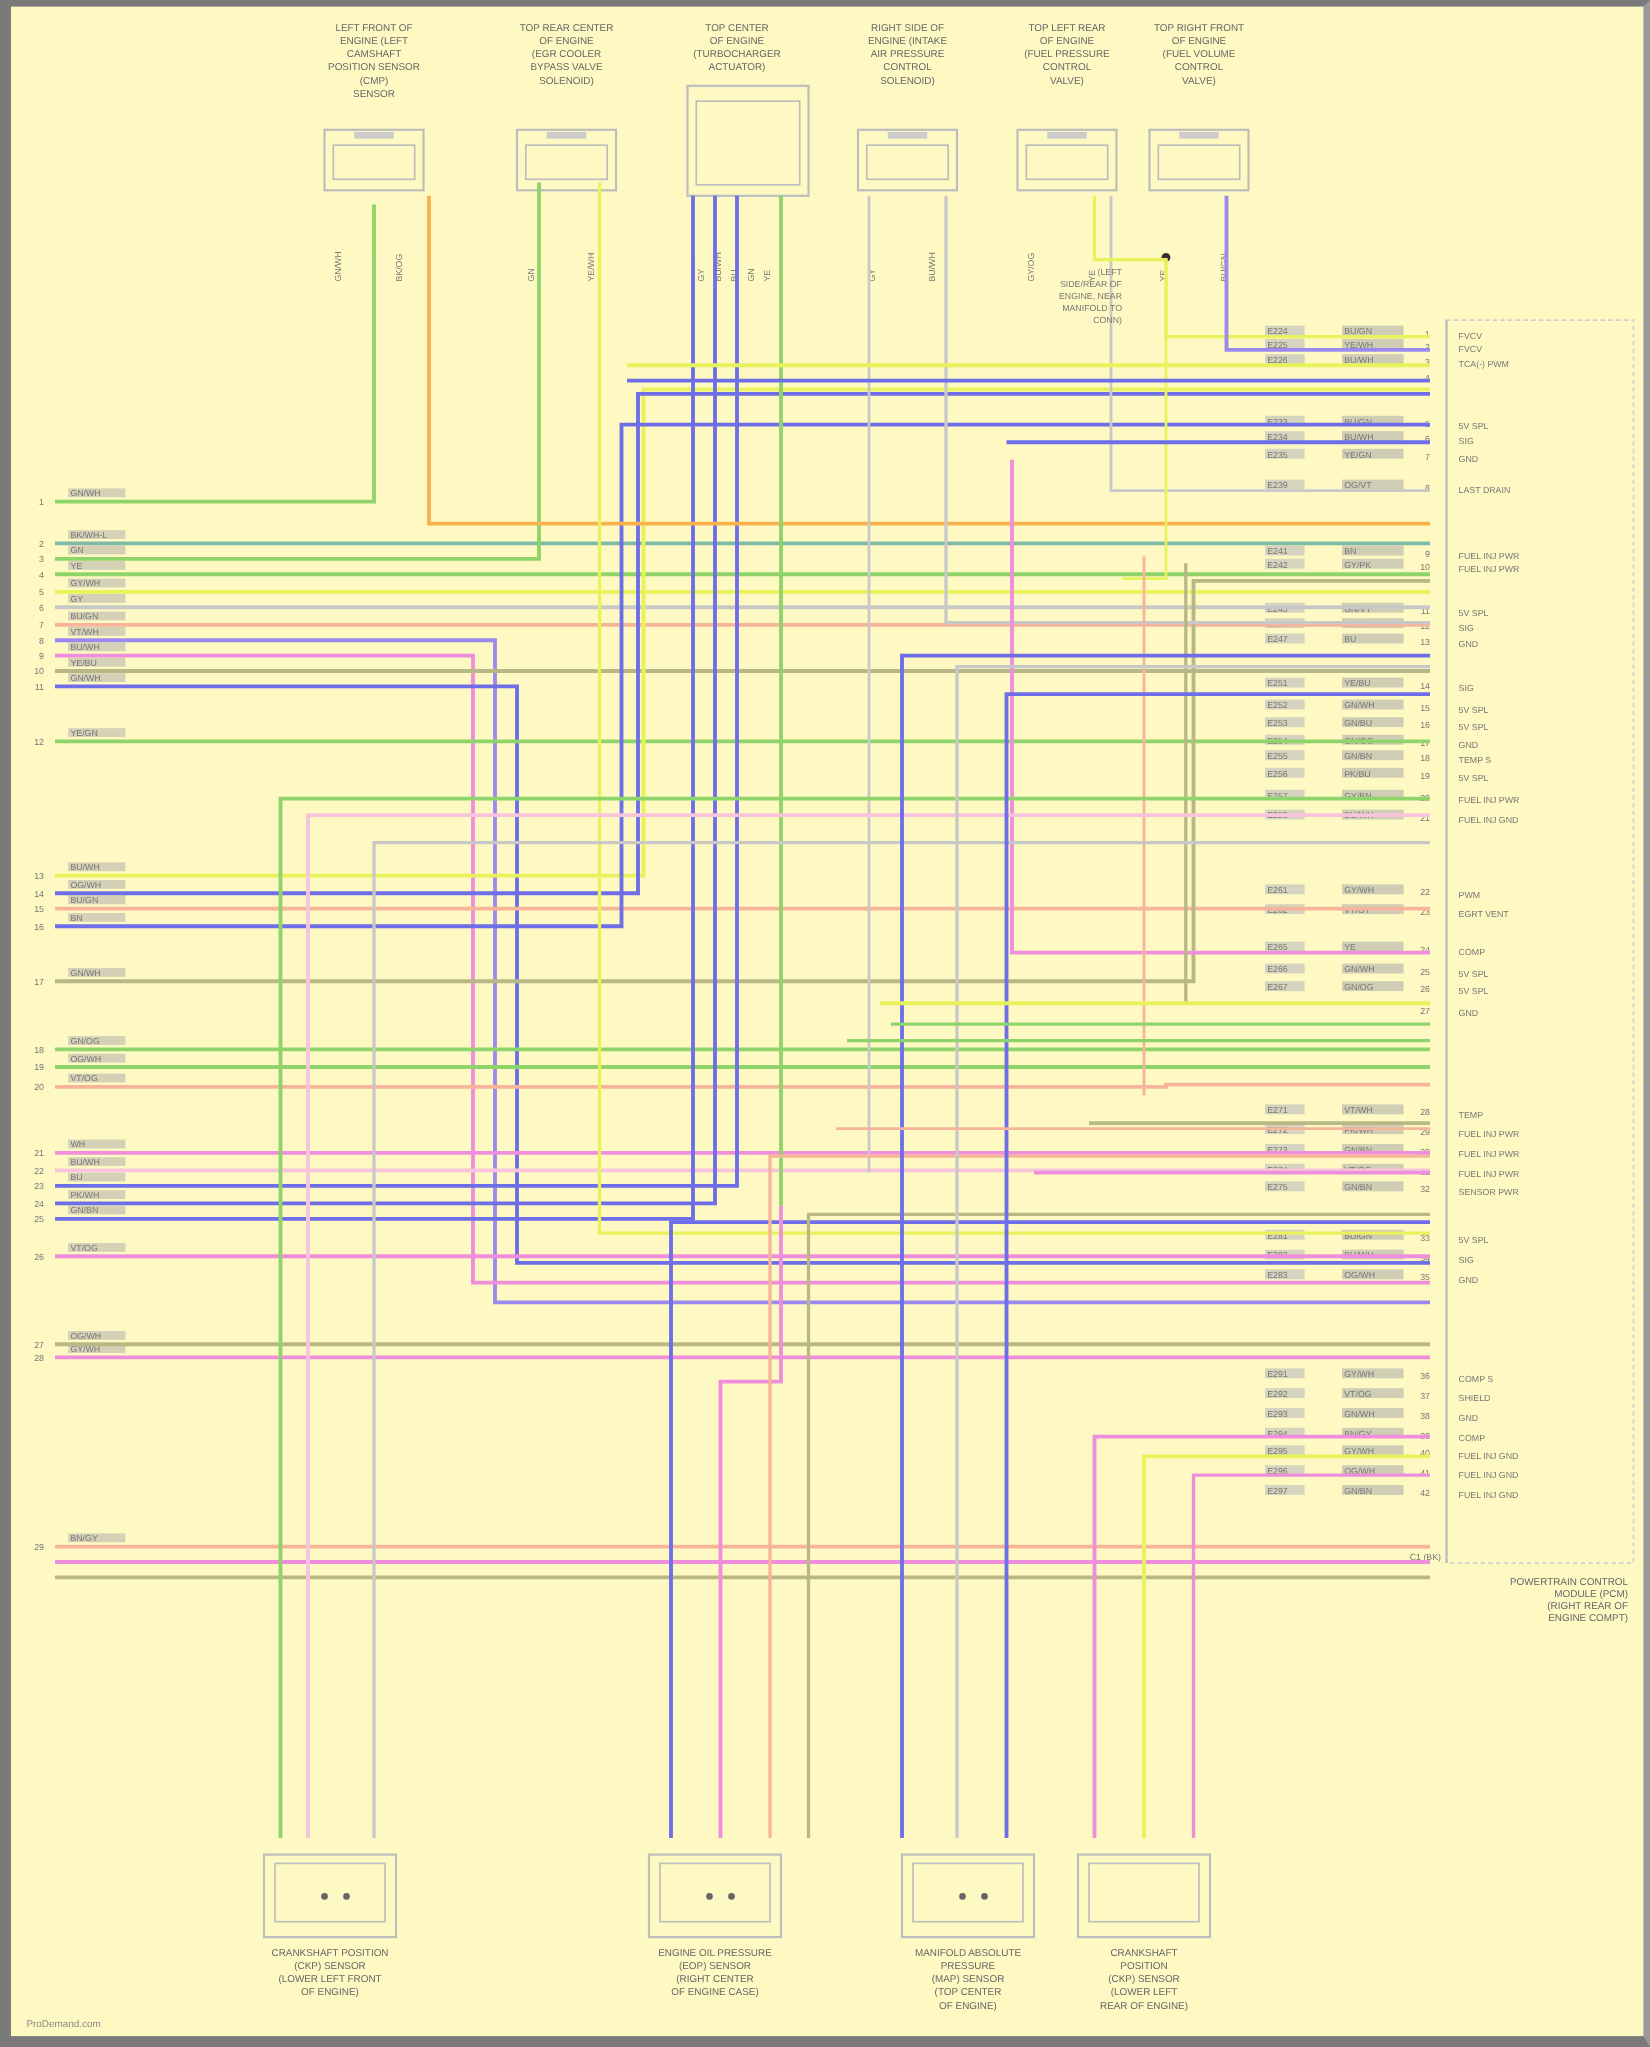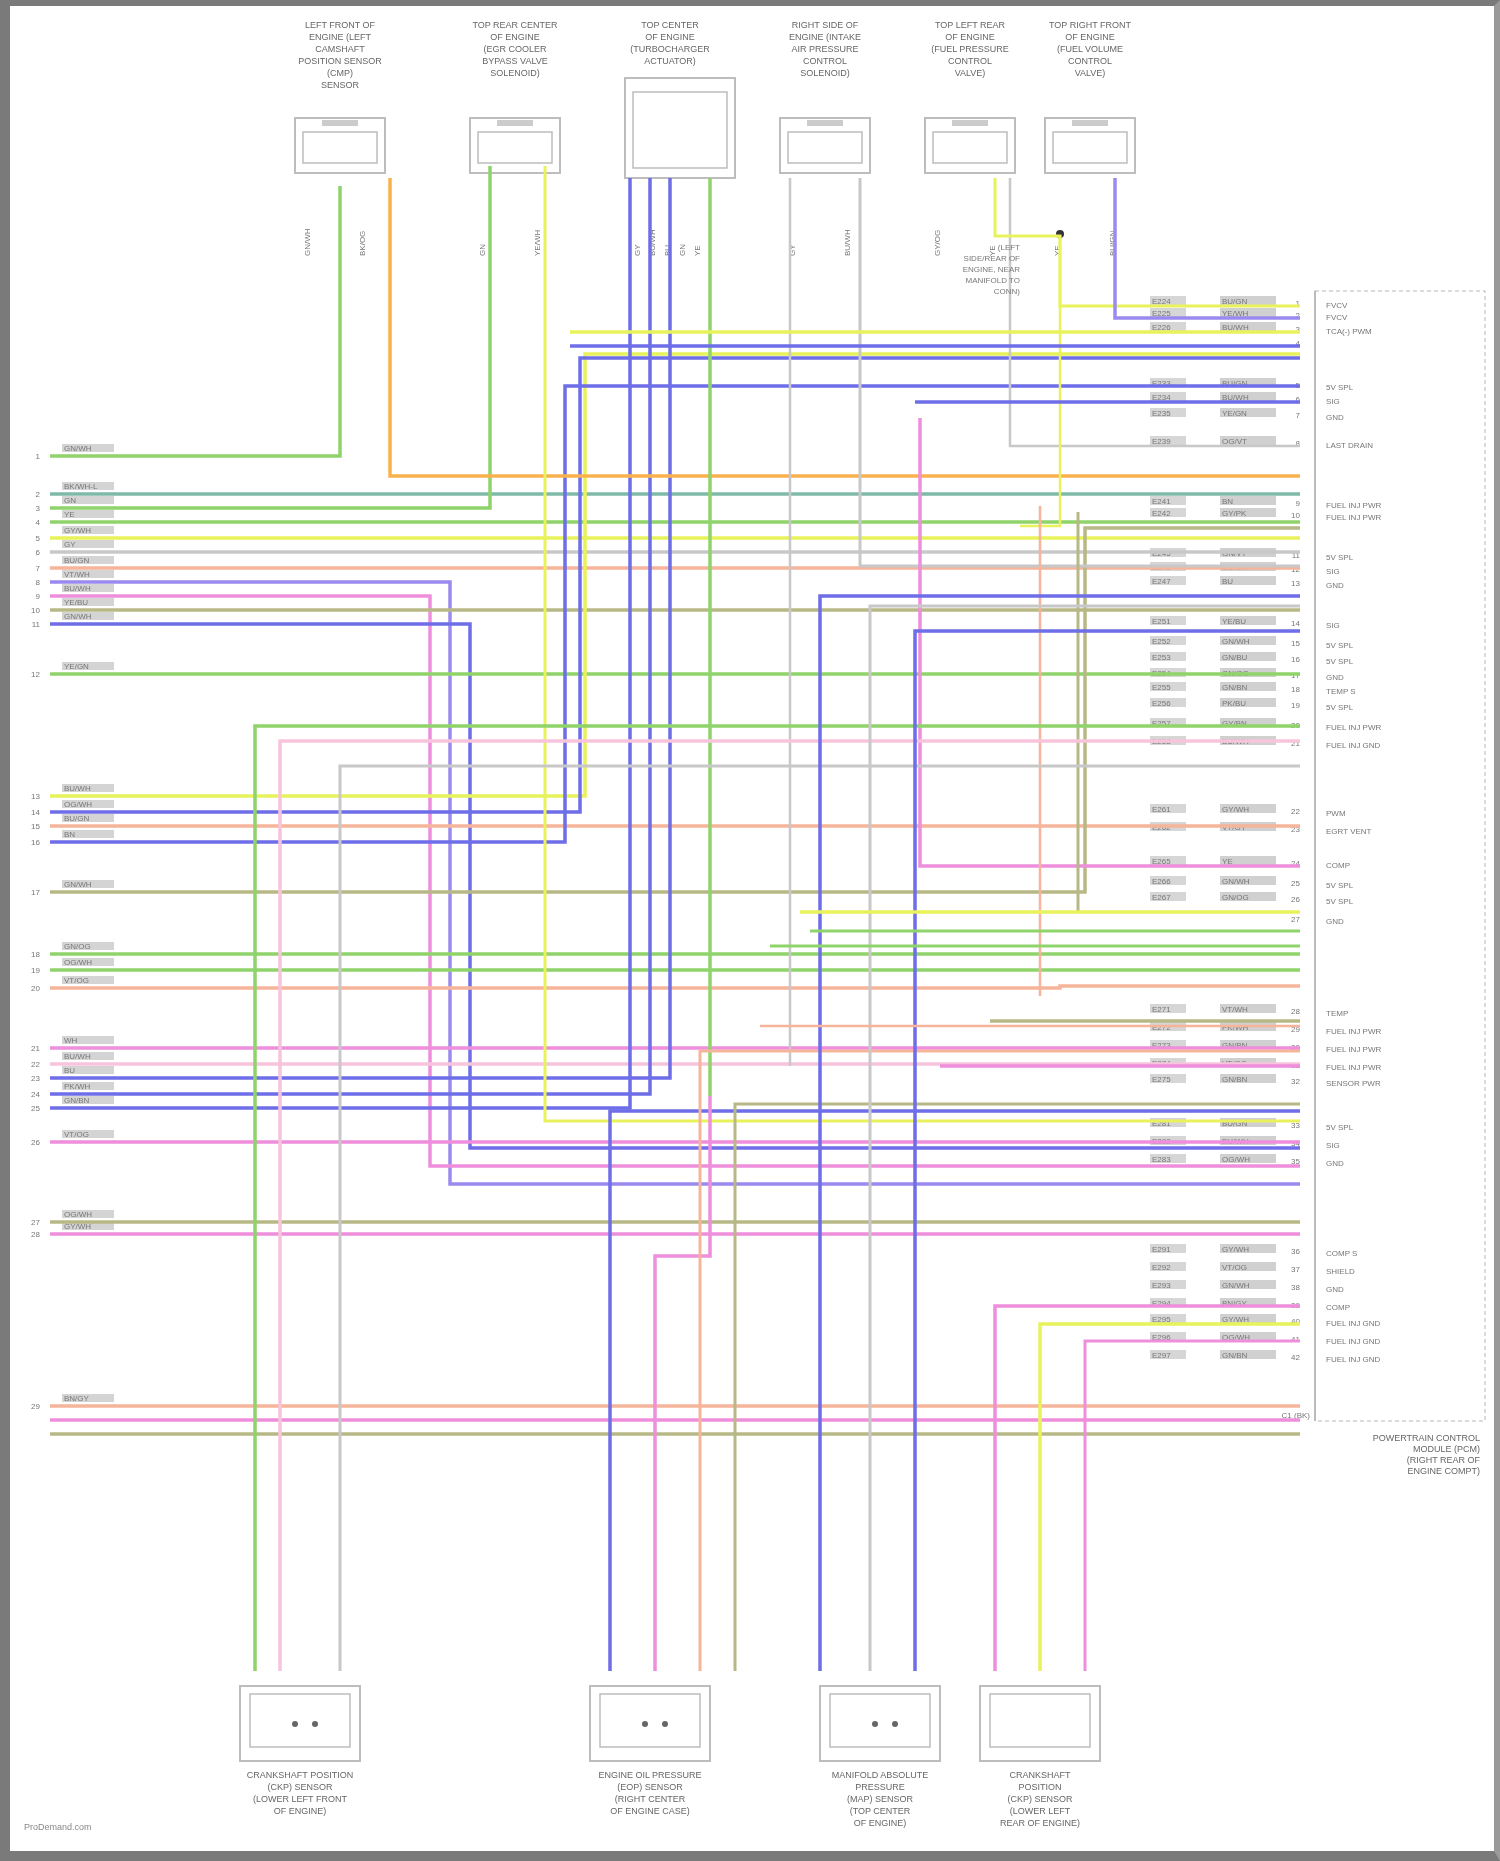--- a/index.html
+++ b/index.html
@@ -1,26 +1,26 @@
 <!DOCTYPE html>
 <html><head>
 <meta charset="utf-8">
 <style>
   html, body { margin:0; padding:0; background:#6e6e6e; }
   #frame {
-    position:relative; width:1500px; height:1861px; background:#ffffff;
+    position:relative; width:1500px; height:1861px; background:#fef9c3;
     box-sizing:border-box; border-left:10px solid #7a7a7a; border-top:6px solid #7a7a7a;
     border-bottom:10px solid #7a7a7a; border-right:6px solid #9a9a9a;
     overflow:hidden; font-family:"Liberation Sans", sans-serif; color:#555;
   }
   svg { position:absolute; left:0; top:0; }
   .lbl { font-family:"Liberation Sans", sans-serif; font-size:9px; fill:#666; }
   .pin { font-family:"Liberation Sans", sans-serif; font-size:8px; fill:#777; }
   .title { font-family:"Liberation Sans", sans-serif; font-size:9px; fill:#666; text-anchor:middle; }
-  .footer { position:absolute; left:14px; bottom:19px; font-size:9px; color:#888; }
+  .footer { position:absolute; left:14px; bottom:6px; font-size:9px; color:#888; }
 </style>
 </head>
 <body>
 
 <div id="frame">
   <svg id="diagram-svg" width="1484" height="1845" viewBox="0 0 1484 1845">
       <g></g>
       <g>
         <g>
           <text x="330" y="22" class="title">LEFT FRONT OF</text>

